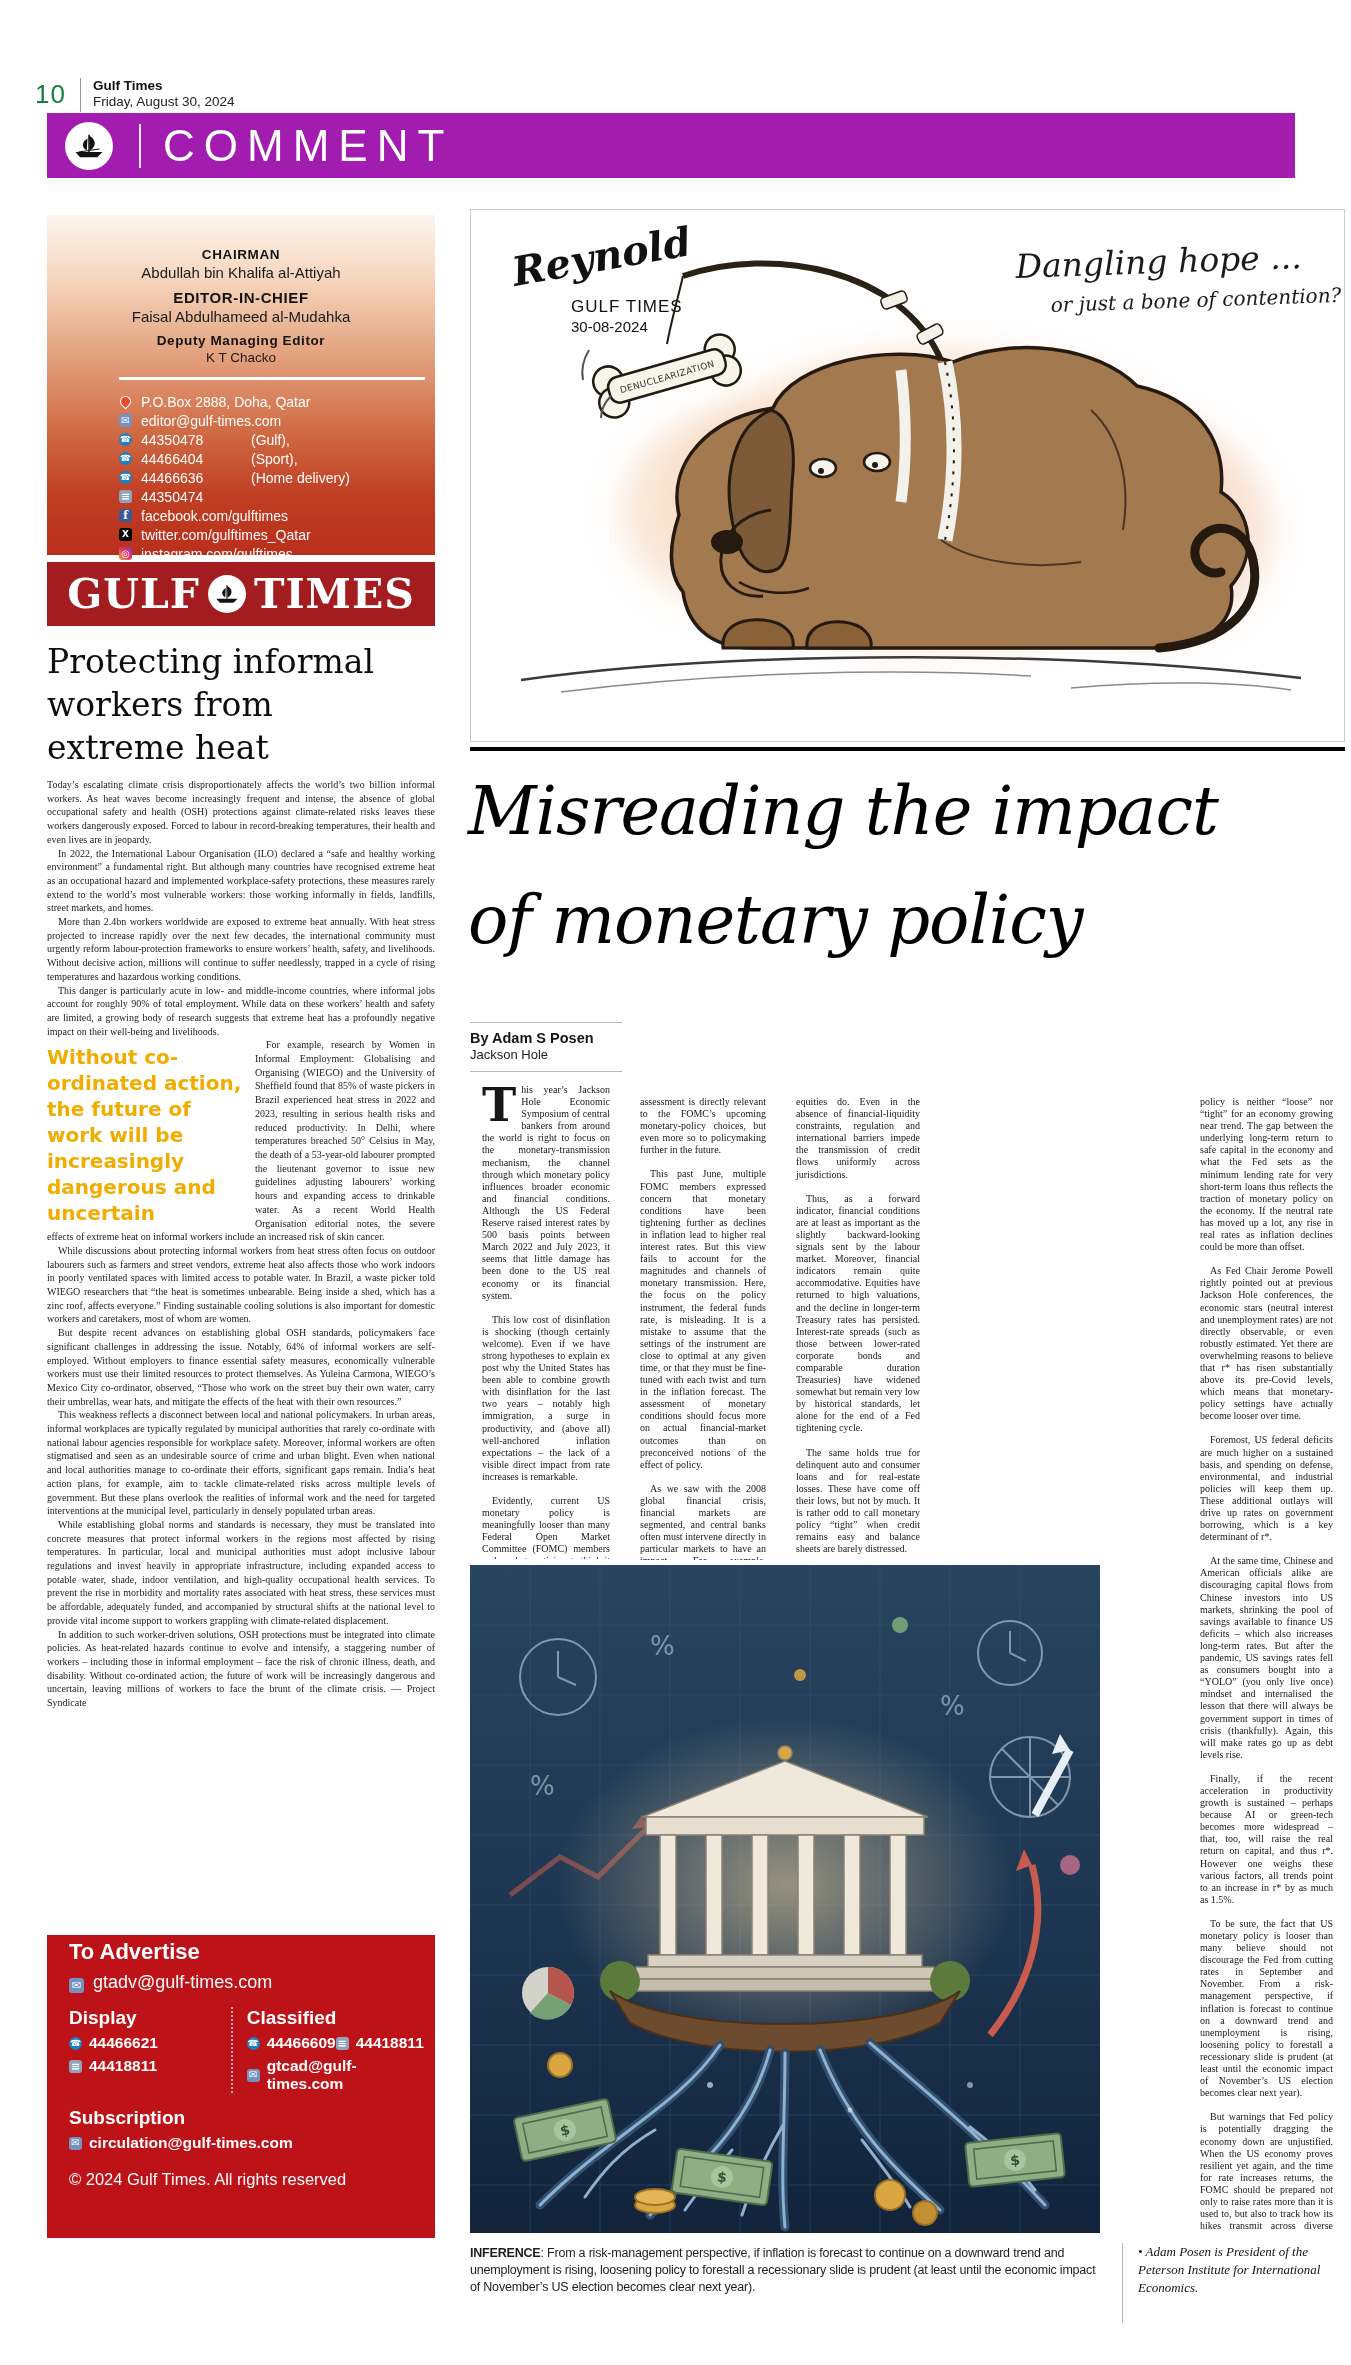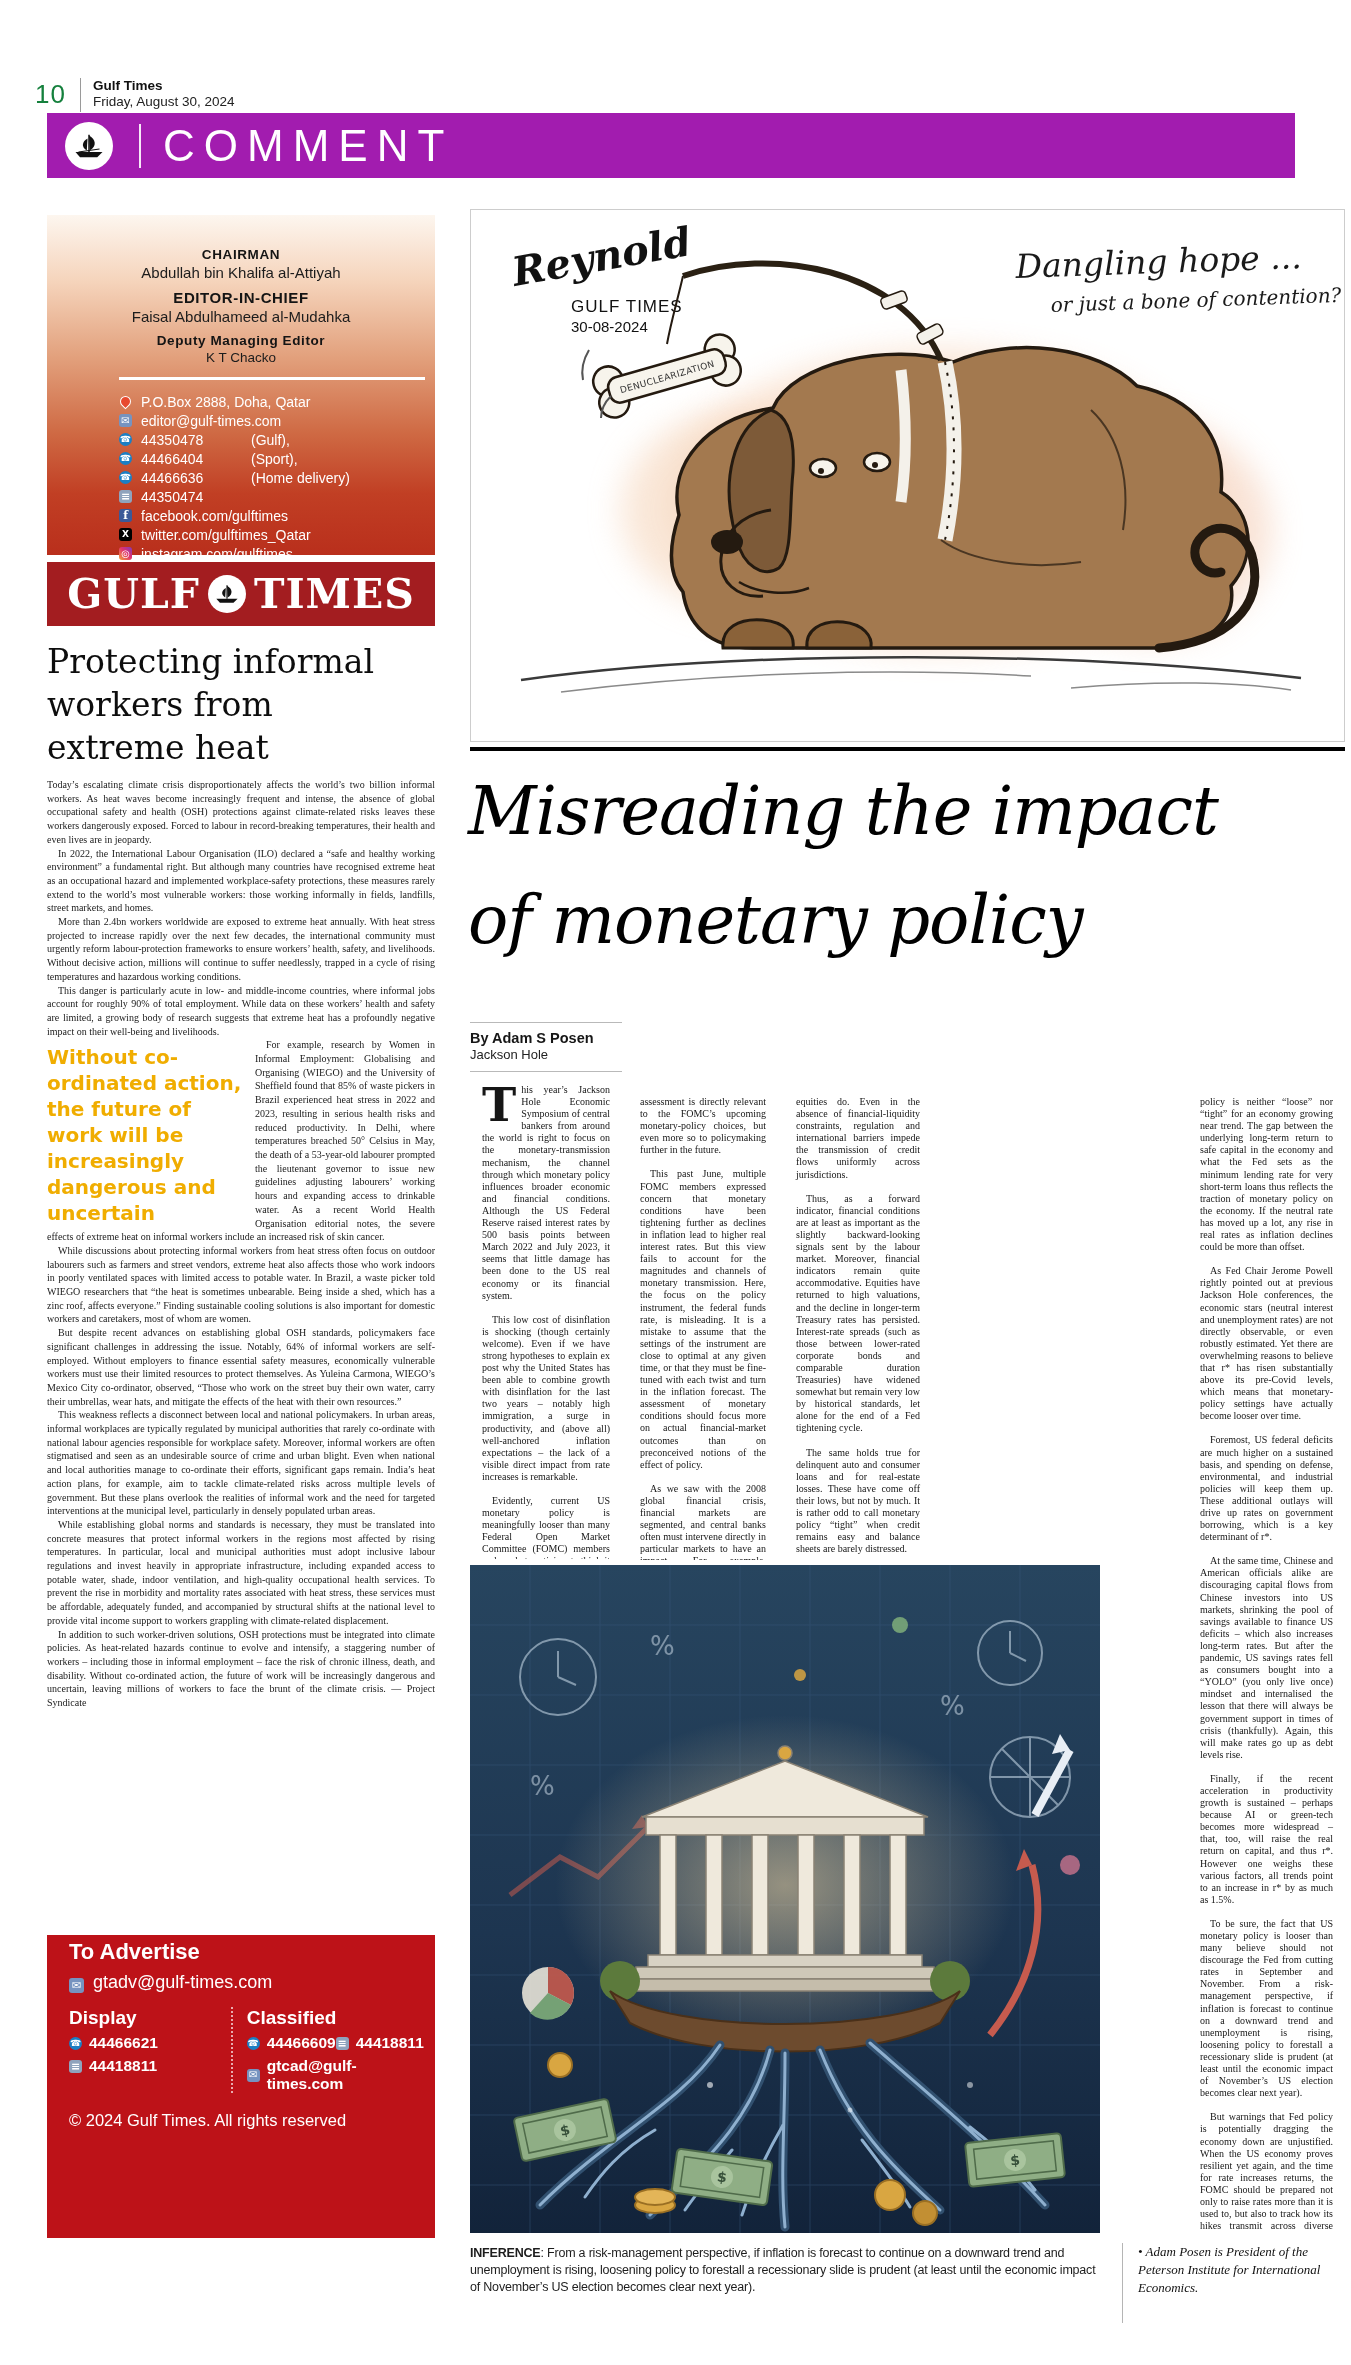--- a/index.html
+++ b/index.html
@@ -280,20 +280,27 @@
           <span class="gap" data-interactable="false"></span>
           <span class="ic icon-fax" data-interactable="false"></span>
           <span data-interactable="false">44418811</span>
         </div>
         <div class="adv-sm" data-interactable="true">
           <span class="ic icon-mail" data-interactable="false"></span>
           <span data-interactable="true">gtcad@gulf-times.com</span>
         </div>
       </div>
     </div>
+    <div class="adv-sub" data-interactable="false">
+      <div class="adv-h" data-interactable="false">Subscription</div>
+      <div class="adv-sm" data-interactable="true">
+        <span class="ic icon-mail" data-interactable="false"></span>
+        <span data-interactable="true">circulation@gulf-times.com</span>
+      </div>
+    </div>
     <div class="adv-copy" data-interactable="false">© 2024 Gulf Times. All rights reserved</div>
   </div>
 
   <div class="cartoon" data-interactable="false">
     <svg width="875" height="533" viewBox="0 0 875 533" data-interactable="false">
       <defs>
         <filter id="soft" x="-40%" y="-40%" width="180%" height="180%">
             <feGaussianBlur stdDeviation="16"></feGaussianBlur>
           </filter>
       </defs>

